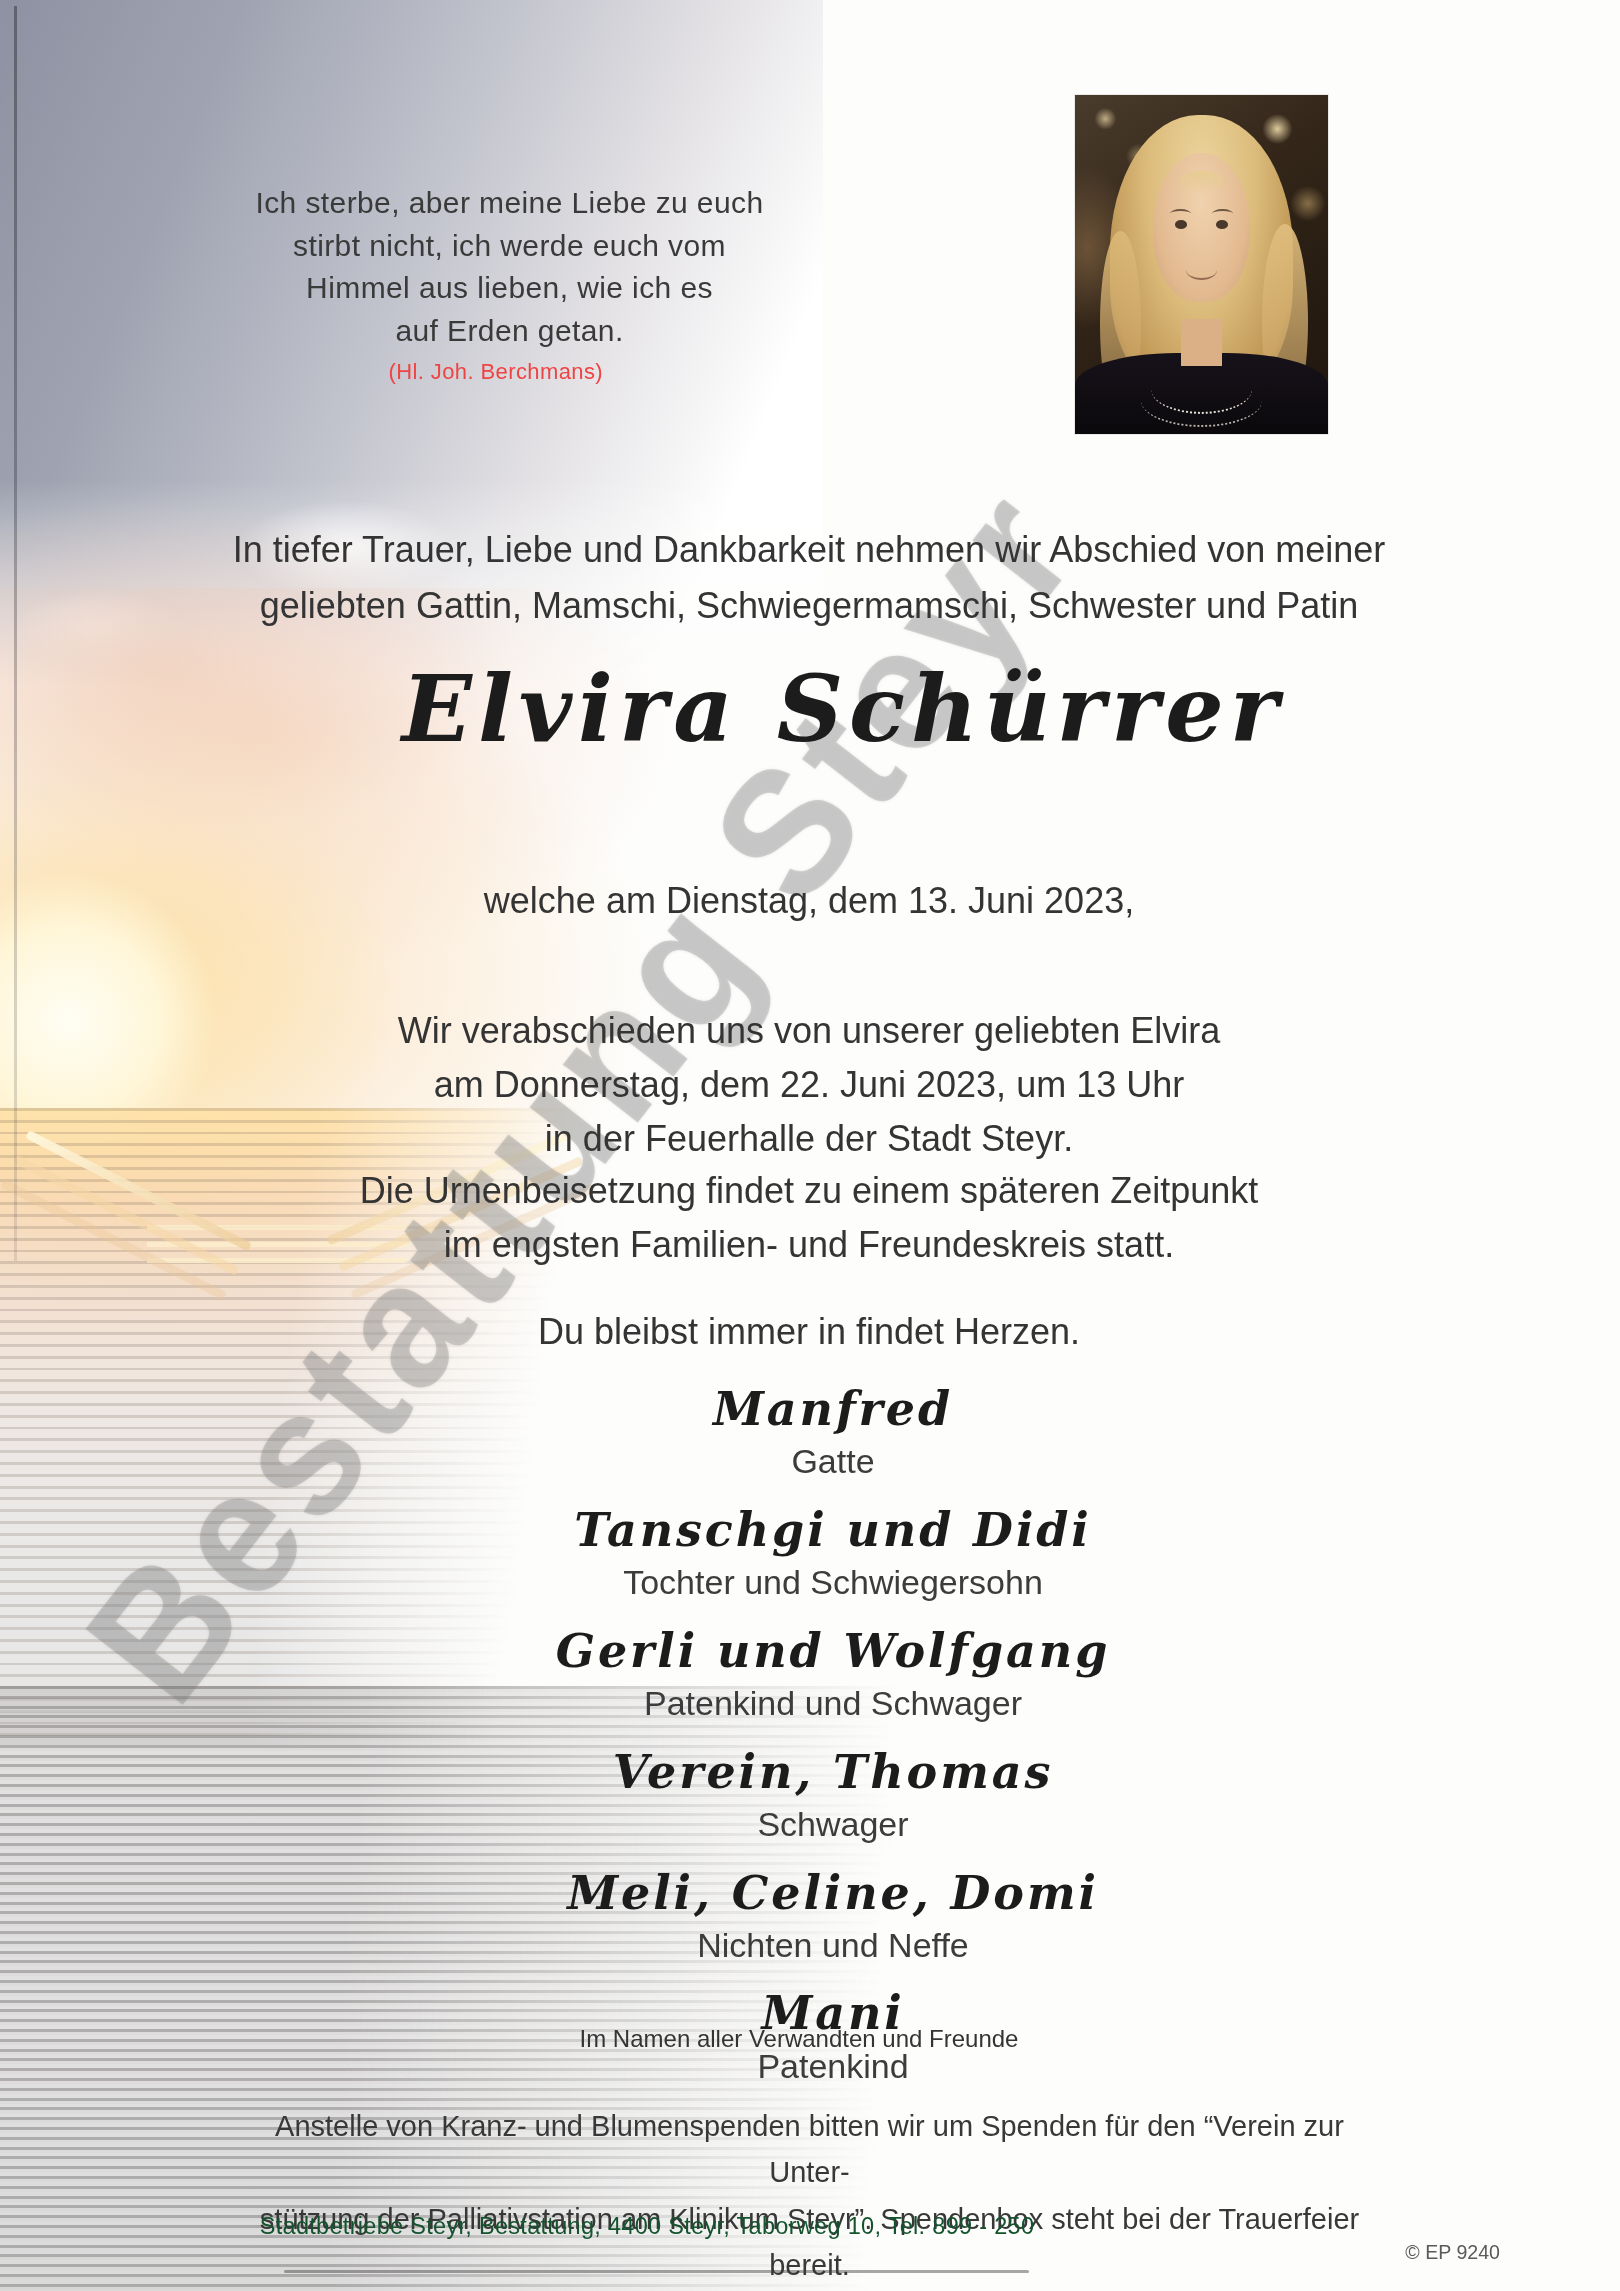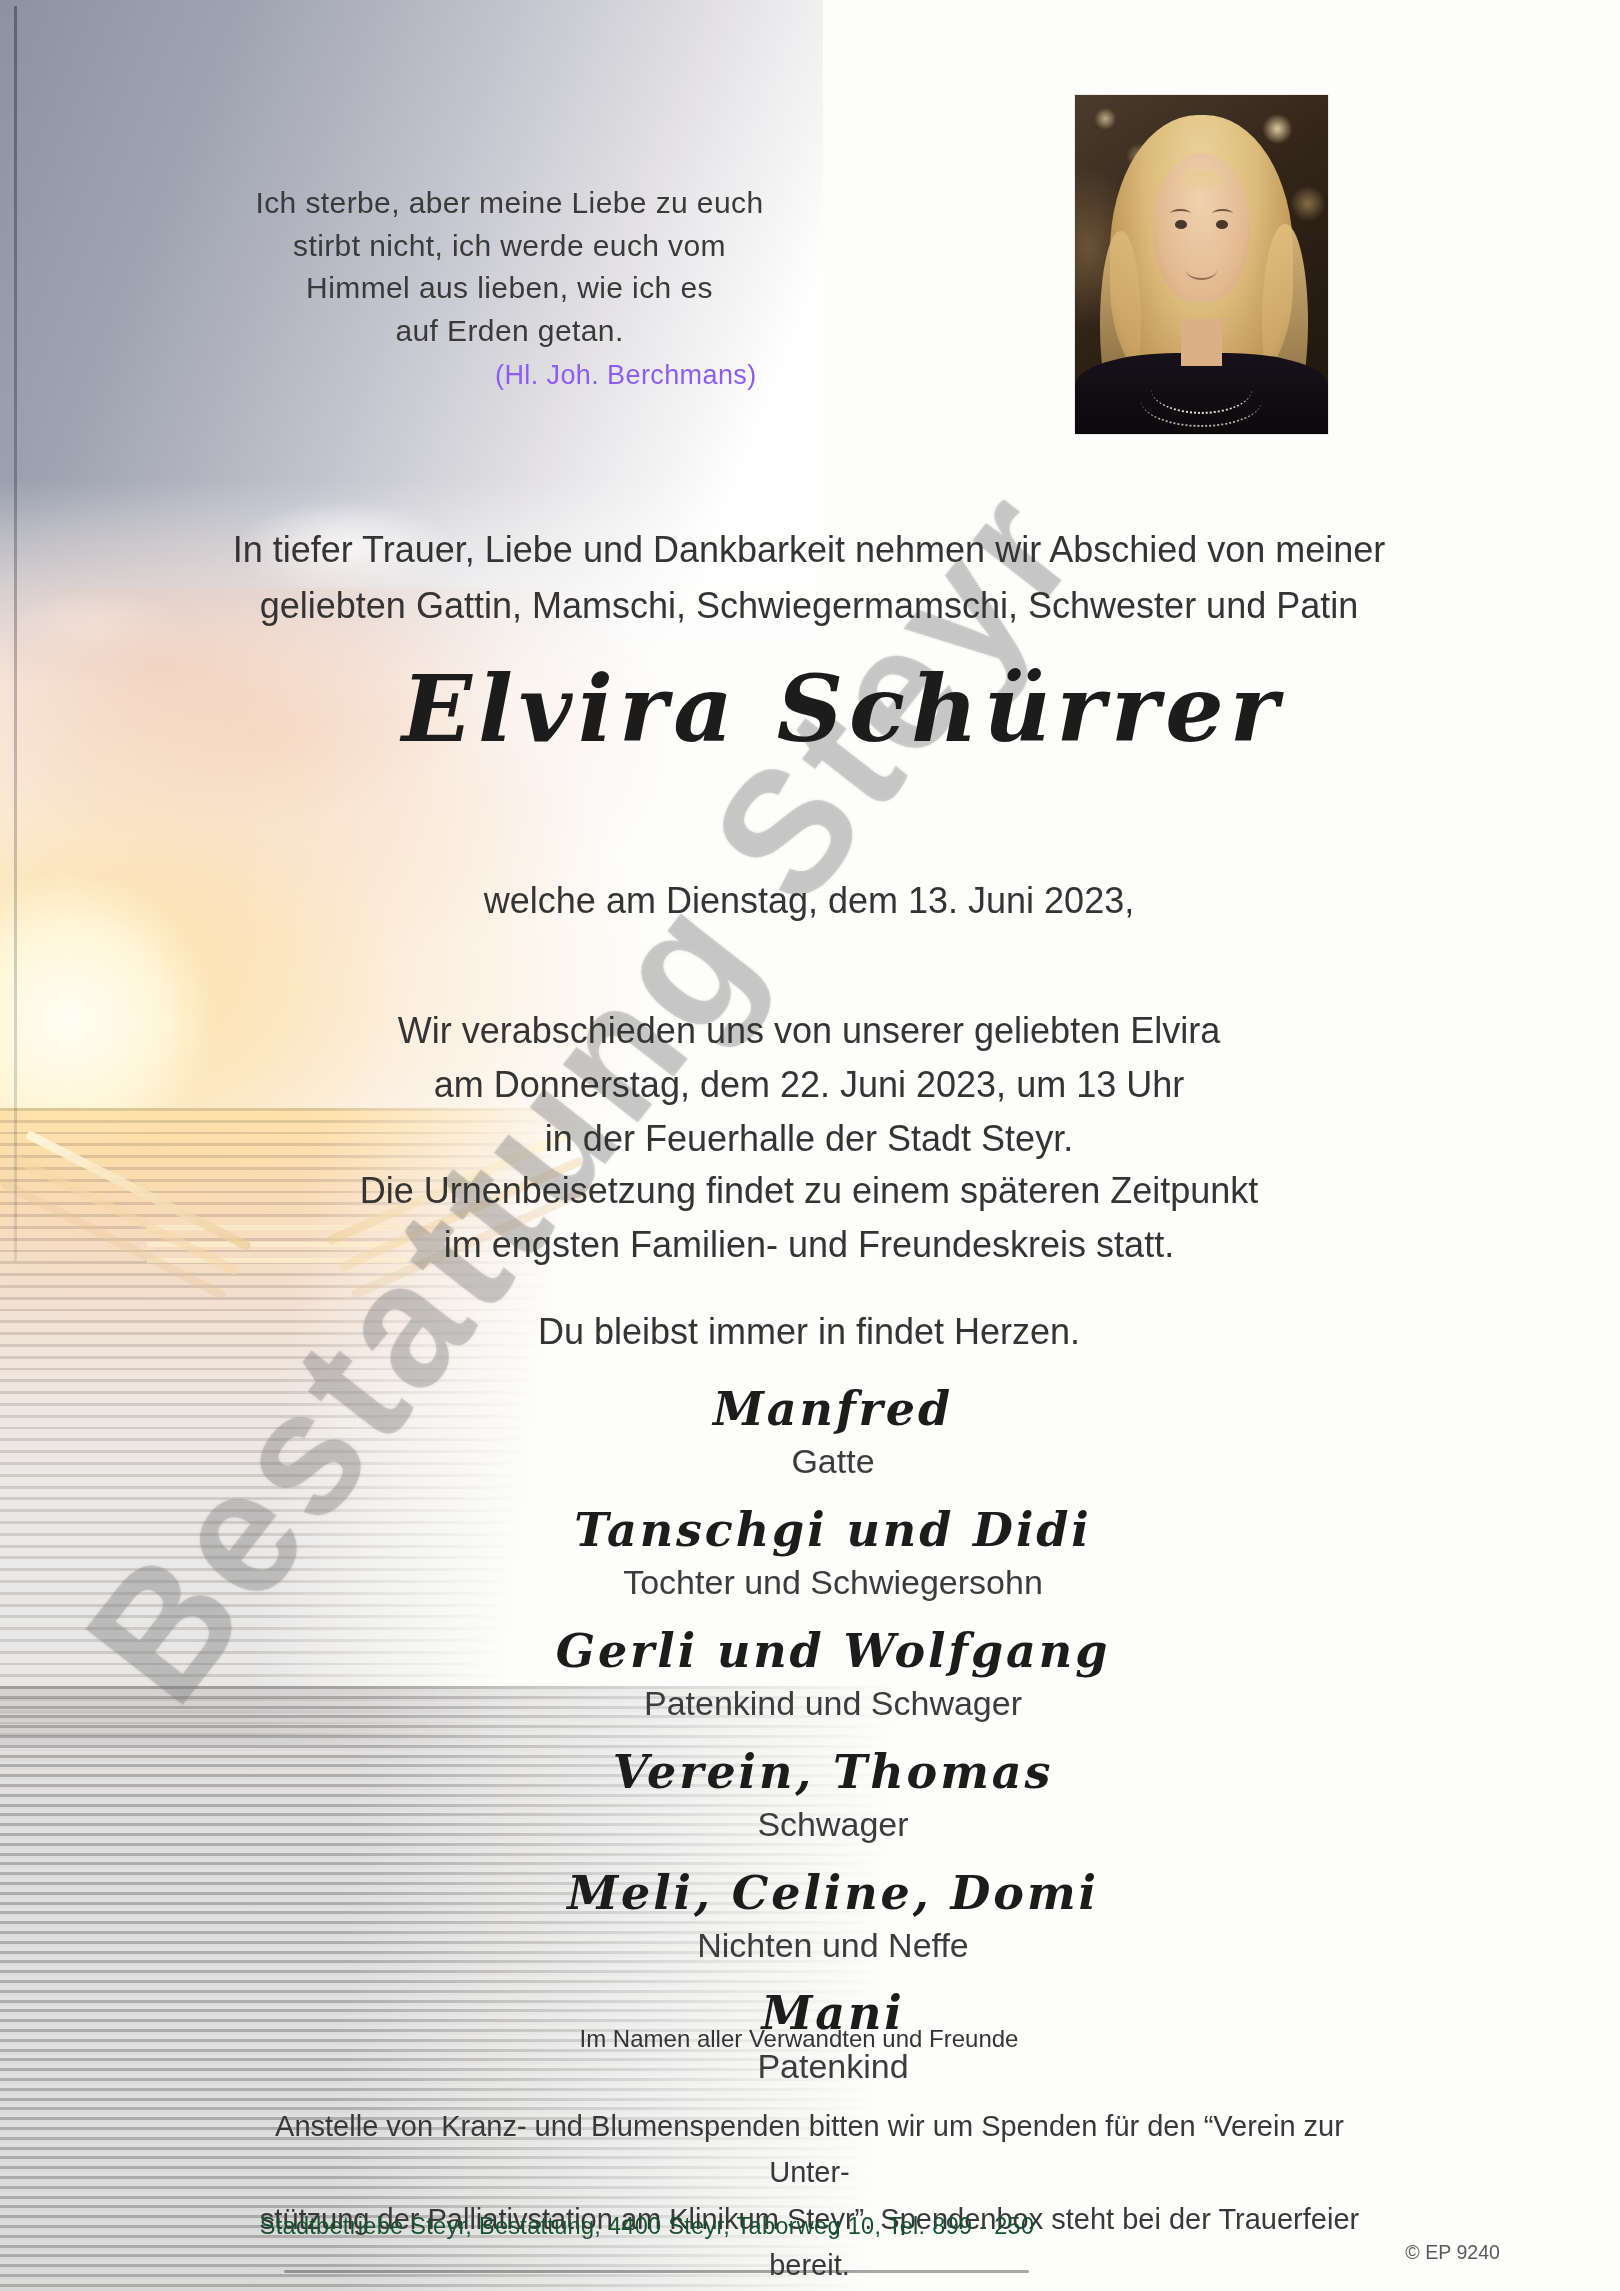--- a/index.html
+++ b/index.html
@@ -119,21 +119,21 @@
   .neck{position:absolute;left:42%;bottom:20%;width:16%;height:14%;background:#dcb086;}
   .necklace{position:absolute;left:30%;bottom:6%;width:40%;height:14%;
     border-bottom:2.9px dotted rgba(245,240,230,.95);border-radius:0 0 50% 50%;}
   .necklace2{position:absolute;left:26%;bottom:2%;width:48%;height:15%;
     border-bottom:2px dotted rgba(235,228,215,.8);border-radius:0 0 50% 50%;}
 
   
   .txt{position:absolute;z-index:2;text-align:center;}
   .quote{left:235px;top:182px;width:549px;font-size:30px;line-height:1.42;color:#3a3a3a;letter-spacing:0.4px;}
   .quote-line{display:block;}
-  .quote-attrib{display:block;font-size:27px;margin-top:3.9px;text-align:right;padding-right:27.4px;color:#8b5cf6;}
+  .quote-attrib{display:block;font-size:22px;margin-top:3.9px;padding-right:27.4px;color:#ef4444;}
   .intro{left:167px;top:522px;width:1284px;font-size:36px;line-height:1.55;color:#343434;}
   .line{display:block;}
   .script{font-family:"DejaVu Serif", serif;font-style:italic;font-weight:700;color:#1c1c1c;}
   .name{left:0;top:655px;width:1686px;font-size:92px;letter-spacing:5.9px;}
   .p-death{left:167px;top:874px;width:1284px;font-size:36px;line-height:1.5;color:#343434;}
   .p-farewell{left:167px;top:1004px;width:1284px;font-size:36px;line-height:1.5;color:#343434;}
   .p-urn{left:167px;top:1164px;width:1284px;font-size:36px;line-height:1.5;color:#343434;}
   .p-heart{left:167px;top:1311px;width:1284px;font-size:36px;color:#343434;}
   .mourners{position:absolute;left:0;top:1384px;width:1666px;z-index:2;
     display:flex;flex-direction:column;align-items:center;}

